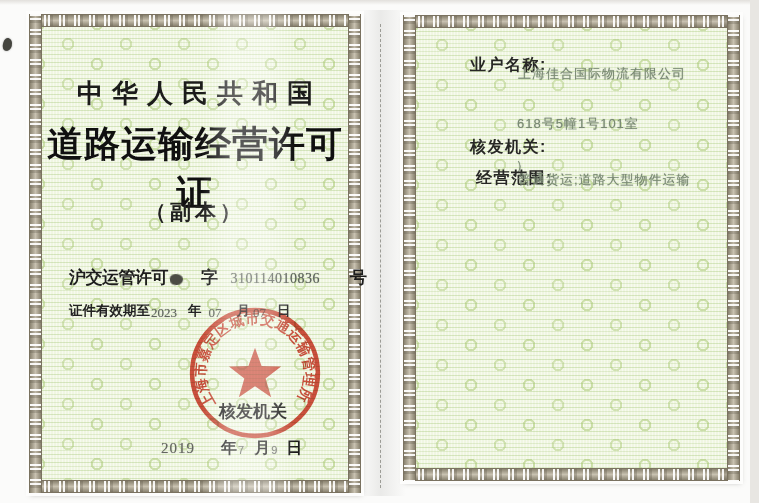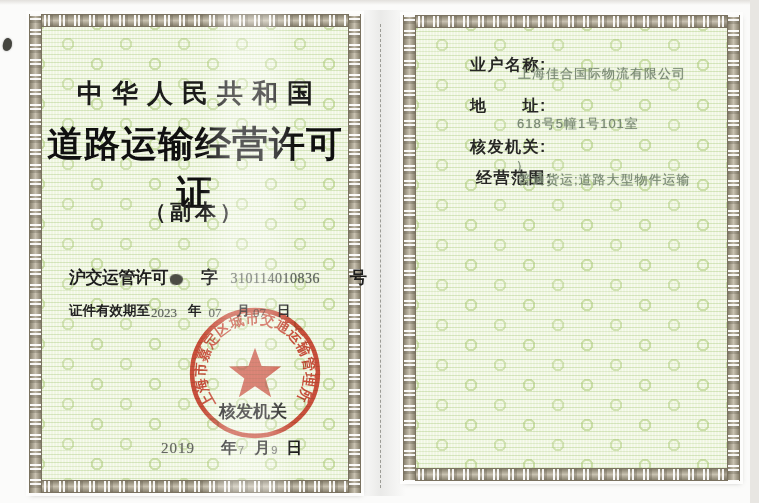--- a/index.html
+++ b/index.html
@@ -137,21 +137,20 @@
 
 <div class="page right">
   <div class="frame t"></div>
   <div class="frame b"></div>
   <div class="frame l"></div>
   <div class="frame r"></div>
 
   <div class="flabel" id="lab0">业户名称:</div>
   <div class="fvalue" id="val0">上海佳合国际物流有限公司</div>
 
-  <div class="flabel" id="lab1">地　　址:</div>
   <div class="fvalue" id="val1b">618号5幢1号101室</div>
 
   <div class="flabel" id="lab2">核发机关:</div>
   <div class="fvalue" id="val2b">）</div>
 
   <div class="flabel" id="lab3">经营范围:</div>
   <div class="fvalue" id="val3">普通货运;道路大型物件运输</div>
 </div>
 
 </body></html>

